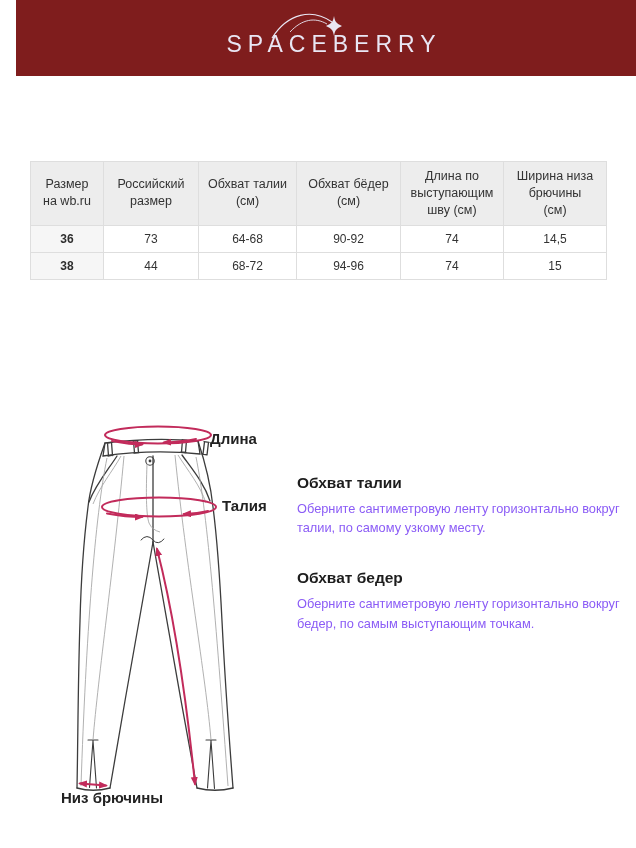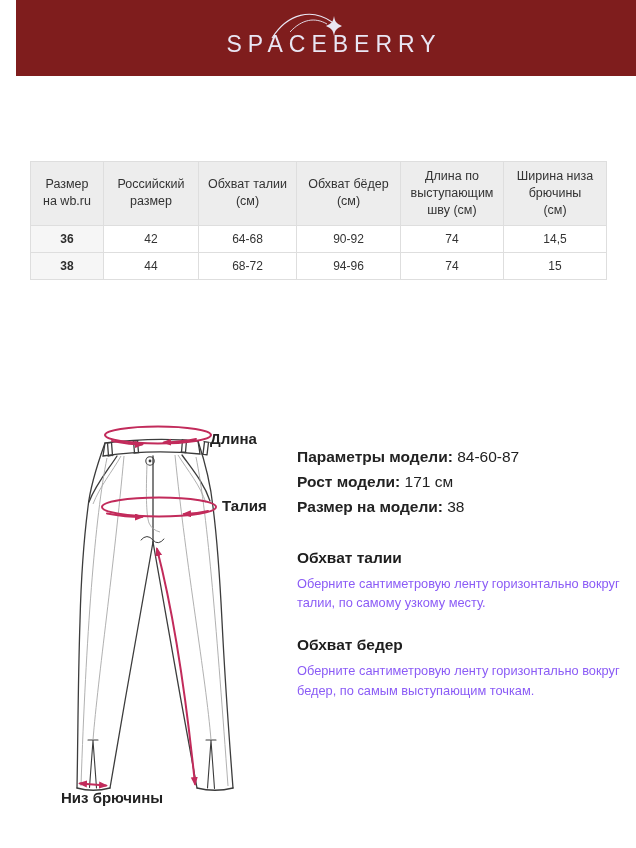--- a/index.html
+++ b/index.html
@@ -47,21 +47,21 @@
   .label-hips   { left:222px; top:497px; }
   .label-inseam { left:191px; top:557px; width:104px; }
   .label-hem    { left:61px;  top:789px; }
 
   
   .info-col { position:absolute; left:297px; top:444px; width:334px; }
   .param-line { font-size:15.5px; line-height:25px; color:#222; }
   .param-label { font-weight:bold; }
   .param-value { font-weight:normal; }
   .guide-blocks { margin-top:30px; }
-  .guide-block + .guide-block { margin-top:24px; }
+  .guide-block + .guide-block { margin-top:32px; }
   .guide-title { font-size:15.5px; font-weight:bold; color:#1d1d1d; }
   .guide-text {
     margin-top:7px; font-size:12.8px; line-height:1.5; color:#8b5cf6;
     white-space:pre-line;
   }
 </style>
 </head>
 <body>
 
 <div class="page">
@@ -101,21 +101,21 @@
 выступающим
 шву (см)</th>
           <th>Ширина низа
 брючины
 (см)</th>
         </tr>
       </thead>
       <tbody>
         <tr>
           <td class="first-col">36</td>
-          <td>42</td>
+          <td>73</td>
           <td>64-68</td>
           <td>90-92</td>
           <td>74</td>
           <td>14,5</td>
         </tr>
         <tr>
           <td class="first-col">38</td>
           <td>44</td>
           <td>68-72</td>
           <td>94-96</td>
@@ -187,34 +187,20 @@
       <path d="M159,378 C151,300 139,212 121,143" marker-start="url(#paS)" marker-end="url(#paE)" stroke="#C22B5B"></path>
       <path d="M44,377.5 L70,379.5" marker-start="url(#paS)" marker-end="url(#paE)" stroke="#C22B5B"></path>
     </g>
   </svg>
 
   <div class="diagram-label label-waist">Длина</div>
   <div class="diagram-label label-hips">Талия</div>
   <div class="diagram-label label-hem">Низ брючины</div>
 
   <div class="info-col">
-    <div class="model-params">
-      <div class="param-line">
-        <span class="param-label">Параметры модели:</span>
-        <span class="param-value">84-60-87</span>
-      </div>
-      <div class="param-line">
-        <span class="param-label">Рост модели:</span>
-        <span class="param-value">171 см</span>
-      </div>
-      <div class="param-line">
-        <span class="param-label">Размер на модели:</span>
-        <span class="param-value">38</span>
-      </div>
-    </div>
 
     <div class="guide-blocks">
       <div class="guide-block">
         <div class="guide-title">Обхват талии</div>
         <div class="guide-text">Оберните сантиметровую ленту горизонтально вокруг
 талии, по самому узкому месту.</div>
       </div>
       <div class="guide-block">
         <div class="guide-title">Обхват бедер</div>
         <div class="guide-text">Оберните сантиметровую ленту горизонтально вокруг

